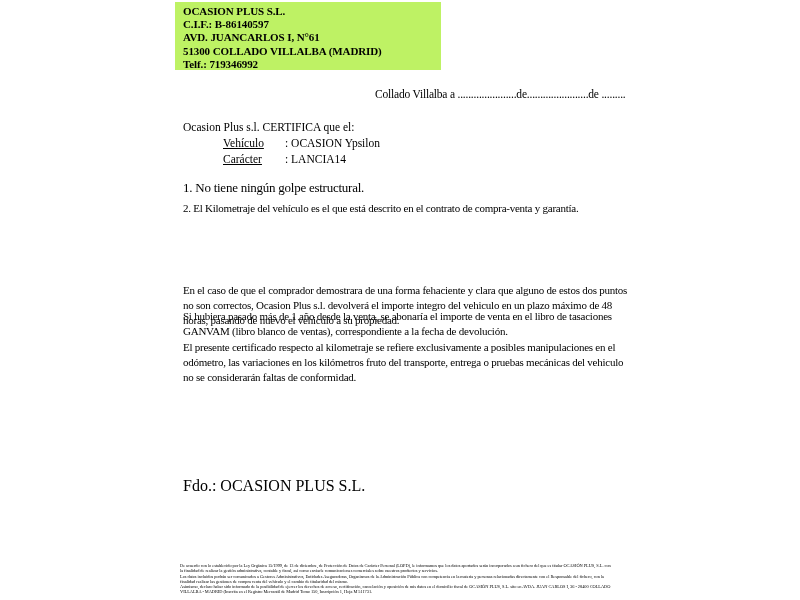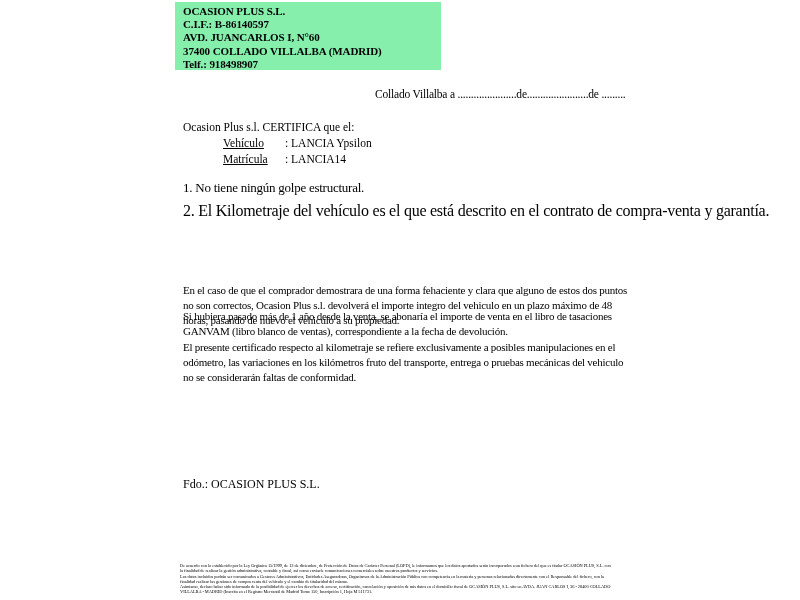--- a/index.html
+++ b/index.html
@@ -15,21 +15,21 @@
     font-family: "Liberation Serif", serif;
     color: #000000;
     overflow: hidden;
   }
   .header-box {
     position: absolute;
     left: 175px;
     top: 2px;
     width: 266px;
     height: 68px;
-    background: #86efac;
+    background: #bef264;
     box-sizing: border-box;
     padding: 3px 6px 0 8px;
     font-weight: bold;
     font-size: 11px;
     line-height: 13.2px;
     letter-spacing: -0.1px;
   }
   .date-line {
     position: absolute;
     left: 375px;
@@ -41,38 +41,38 @@
   .certify-intro   { position: absolute; left: 183px; top: 121px; font-size: 11.5px; }
   .certify-row-1   { position: absolute; left: 183px; top: 137px; font-size: 11.5px; }
   .certify-row-2   { position: absolute; left: 183px; top: 153px; font-size: 11.5px; }
   .certify-label {
     display: inline-block;
     min-width: 62px;
     margin-left: 40px;
   }
   .certify-label u { text-decoration: underline; }
   .point-1 { position: absolute; left: 183px; top: 180px; font-size: 13px; letter-spacing: -0.25px; }
-  .point-2 { position: absolute; left: 183px; top: 202px; font-size: 16px; letter-spacing: -0.25px; }
+  .point-2 { position: absolute; left: 183px; top: 202px; font-size: 11px; letter-spacing: -0.25px; }
   .para {
     position: absolute;
     left: 183px;
     width: 452px;
     font-size: 11px;
     line-height: 15px;
     letter-spacing: -0.25px;
   }
   .para-1 { top: 243px; margin-top: 40px; }
   .para-2 { top: 289px; width: 470px; }
   .para-3 { top: 309px; }
   .para-4 { top: 340px; }
   .signature {
     position: absolute;
     left: 183px;
     top: 477px;
-    font-size: 12px;
+    font-size: 16px;
     text-align: center;
   }
   .legal-wrap {
     position: absolute;
     left: 180px;
     top: 563px;
     width: 432px;
     height: 34px;
   }
   .legal-inner {
@@ -86,35 +86,35 @@
   .legal-inner p { margin: 0; }
 </style>
 </head>
 <body>
 
 <div class="page">
 
   <div class="header-box">
     <div>OCASION PLUS S.L.</div>
     <div>C.I.F.: B-86140597</div>
-    <div>AVD. JUANCARLOS I, N°60</div>
-    <div>37400 COLLADO VILLALBA (MADRID)</div>
-    <div>Telf.: 918498907</div>
+    <div>AVD. JUANCARLOS I, N°61</div>
+    <div>51300 COLLADO VILLALBA (MADRID)</div>
+    <div>Telf.: 719346992</div>
   </div>
 
   <div class="date-line">Collado Villalba a ......................de.......................de .........</div>
 
   <div class="certify-intro">Ocasion Plus s.l. CERTIFICA que el:</div>
 
   <div class="certify-row-1">
-    <span class="certify-label"><u>Vehículo</u></span><span>: LANCIA Ypsilon</span>
+    <span class="certify-label"><u>Vehículo</u></span><span>: OCASION Ypsilon</span>
   </div>
 
   <div class="certify-row-2">
-    <span class="certify-label"><u>Matrícula</u></span><span>: LANCIA14</span>
+    <span class="certify-label"><u>Carácter</u></span><span>: LANCIA14</span>
   </div>
 
   <div class="point-1">1. No tiene ningún golpe estructural.</div>
   <div class="point-2">2. El Kilometraje del vehículo es el que está descrito en el contrato de compra-venta y garantía.</div>
 
   <div class="para para-1">En el caso de que el comprador demostrara de una forma fehaciente y clara que alguno de estos dos puntos no son correctos, Ocasion Plus s.l. devolverá el importe integro del vehiculo en un plazo máximo de 48 horas, pasando de nuevo el vehiculo a su propiedad.</div>
   <div class="para para-3">Si hubiera pasado más de 1 año desde la venta, se abonaría el importe de venta en el libro de tasaciones GANVAM (libro blanco de ventas), correspondiente a la fecha de devolución.</div>
   <div class="para para-4">El presente certificado respecto al kilometraje se refiere exclusivamente a posibles manipulaciones en el odómetro, las variaciones en los kilómetros fruto del transporte, entrega o pruebas mecánicas del vehiculo no se considerarán faltas de conformidad.</div>
 
   <div class="signature">Fdo.: OCASION PLUS S.L.</div>

